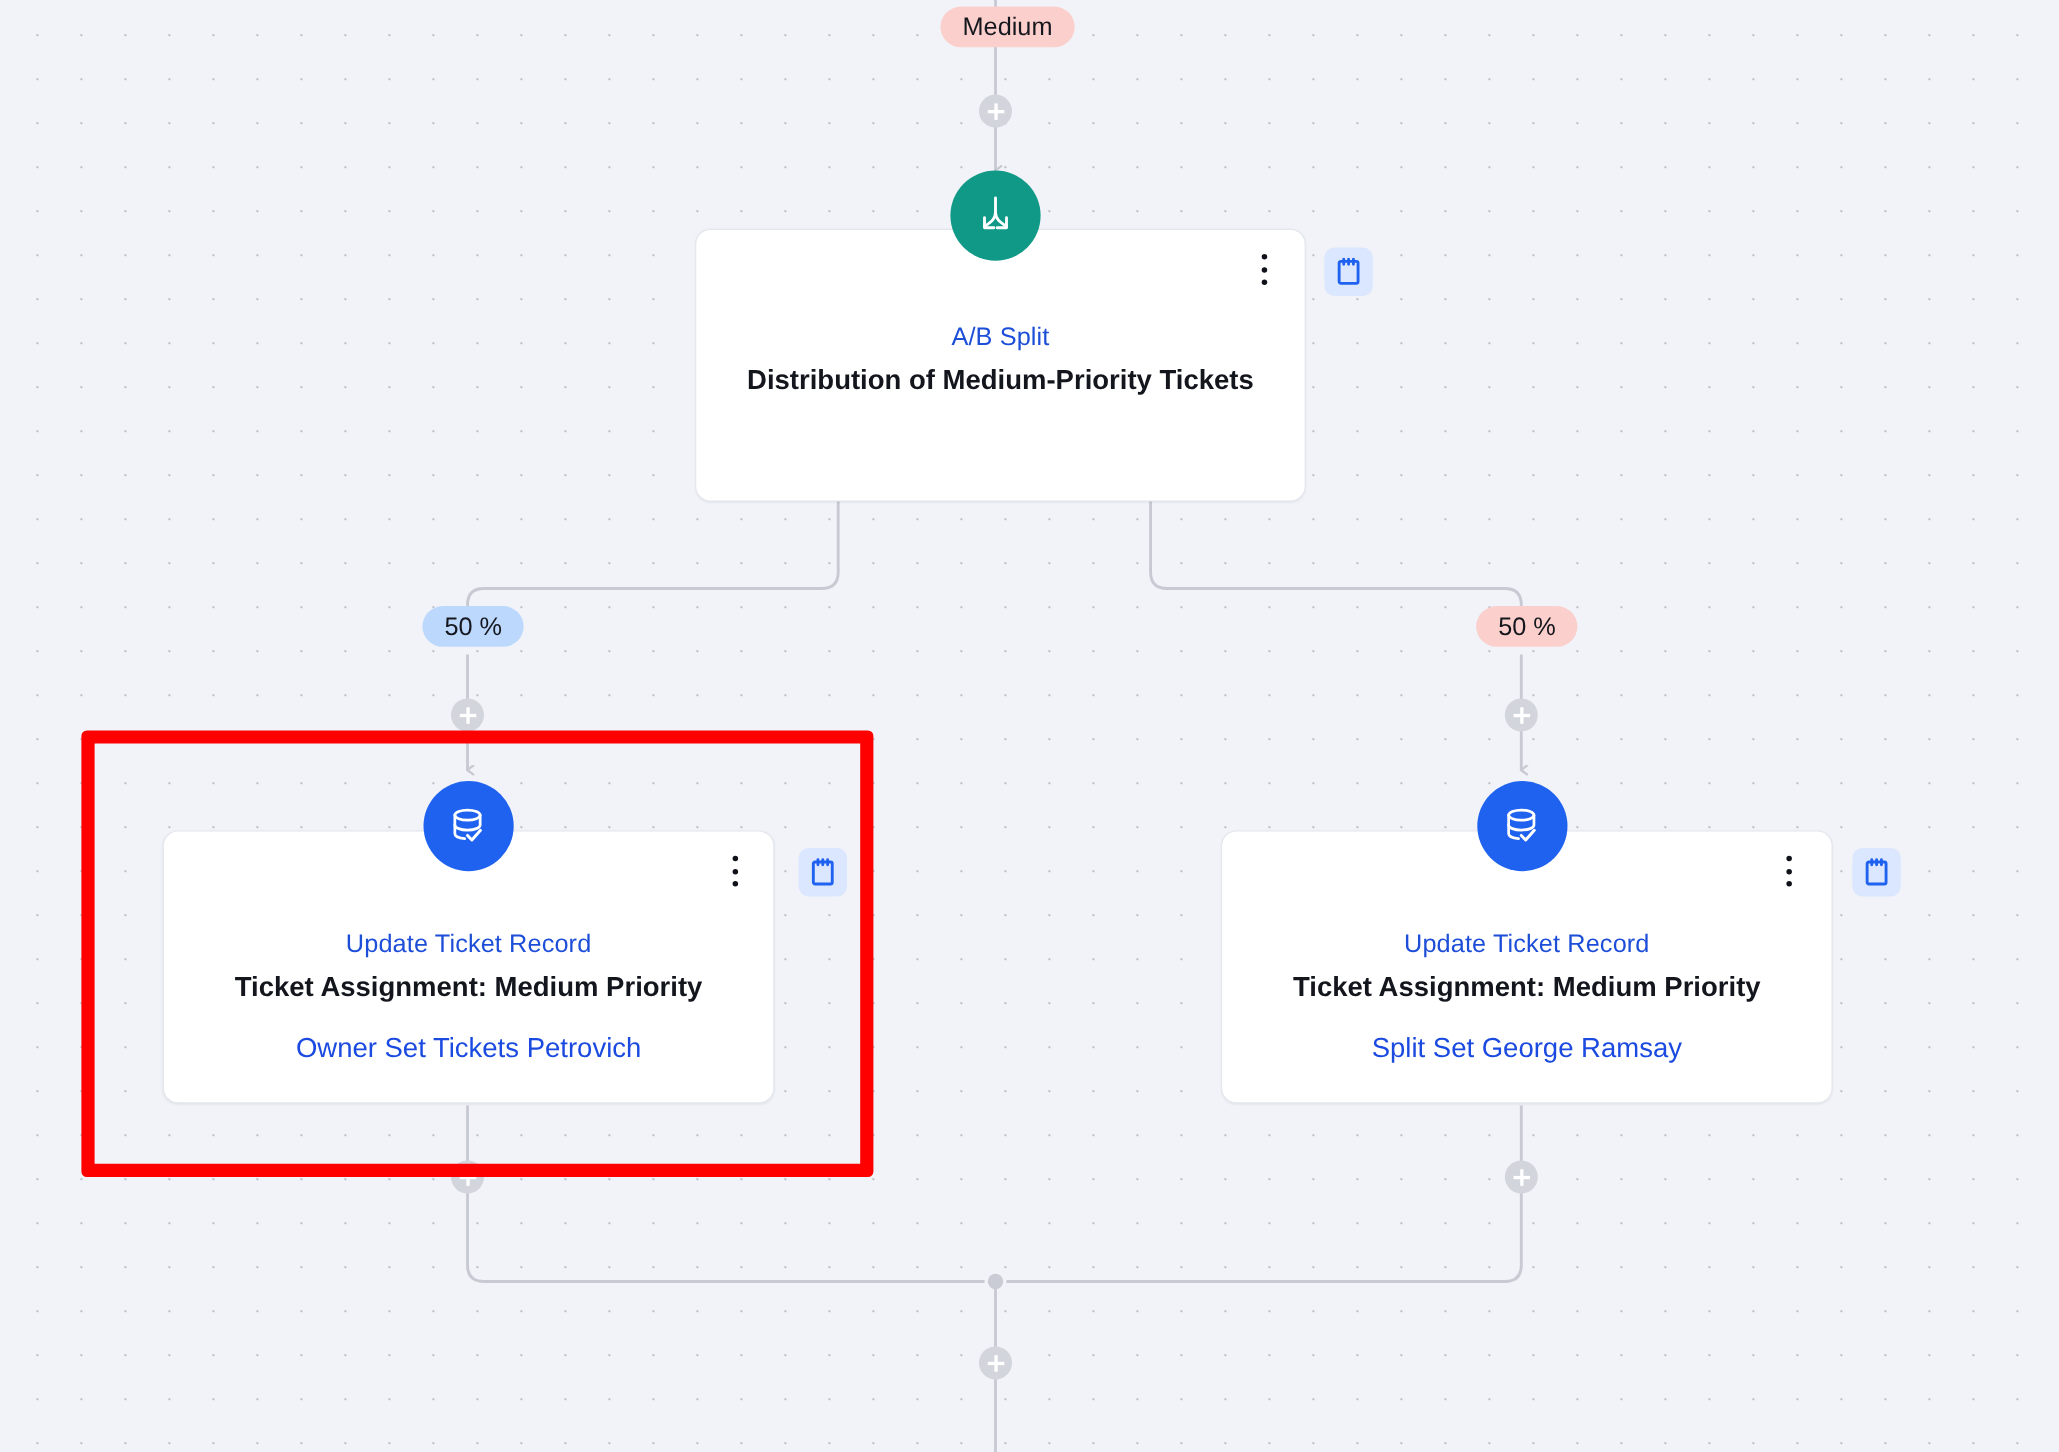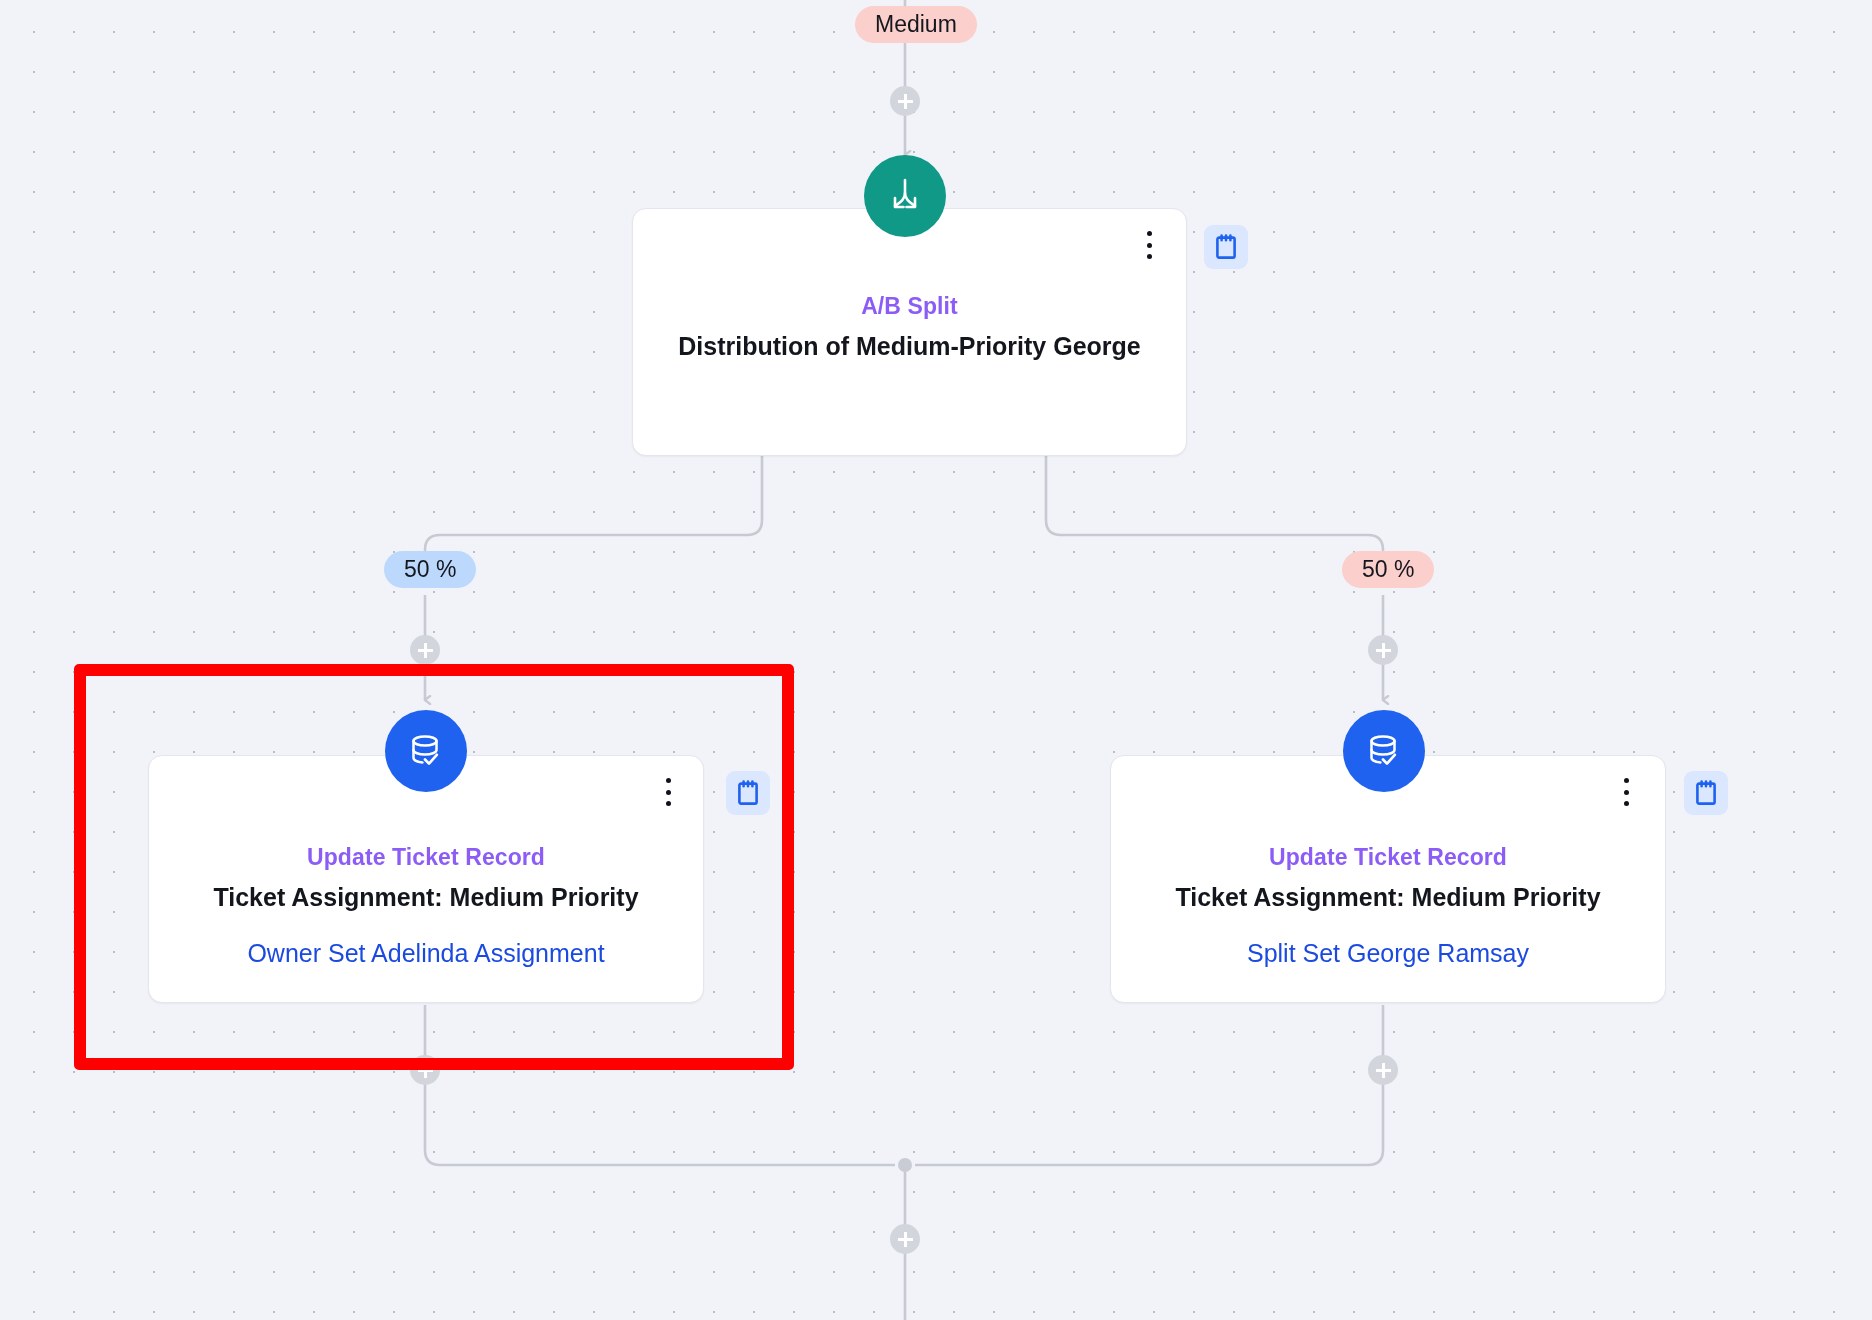--- a/index.html
+++ b/index.html
@@ -39,23 +39,23 @@
     position: absolute;
     background: #ffffff;
     border: 1px solid #e3e6ec;
     border-radius: 14px;
     box-sizing: border-box;
     box-shadow: 0 1px 2px rgba(16, 24, 40, 0.05);
   }
 
   .node-kind {
     text-align: center;
-    color: #8b5cf6;
+    color: #1d4ed8;
     font-size: 23px;
-    font-weight: 700;
+    font-weight: 400;
     letter-spacing: .1px;
   }
   .node-title {
     text-align: center;
     color: #14161d;
     font-size: 25px;
     font-weight: 700;
     line-height: 1.32;
     padding: 0 26px;
     margin-top: 10px;
@@ -204,21 +204,21 @@
   </svg>
 
   <div class="pill pink" style="left:855px; top:6px;">
     <span>Medium</span>
   </div>
 
   <div class="plus-btn" style="left:890px; top:86px;"></div>
 
   <div class="node-card" style="left:632px; top:208px; width:555px; height:248px;">
     <div class="node-kind" style="margin-top:84px;">A/B Split</div>
-    <div class="node-title">Distribution of Medium-Priority George</div>
+    <div class="node-title">Distribution of Medium-Priority Tickets</div>
   </div>
 
   <div class="node-icon teal" style="left:864px; top:155px;">
     <svg width="46" height="46" viewBox="0 0 46 46" aria-hidden="true">
       <path d="M23 7 L23 20 C23 27 17 30 13 33" fill="none" stroke="#ffffff" stroke-width="2.6" stroke-linecap="round"></path>
       <path d="M23 20 C23 27 29 30 33 33" fill="none" stroke="#ffffff" stroke-width="2.6" stroke-linecap="round"></path>
       <path d="M13 25 L13 34 L21.5 34" fill="none" stroke="#ffffff" stroke-width="2.6" stroke-linecap="round" stroke-linejoin="round"></path>
       <path d="M33 25 L33 34 L24.5 34" fill="none" stroke="#ffffff" stroke-width="2.6" stroke-linecap="round" stroke-linejoin="round"></path>
     </svg>
   </div>
@@ -243,21 +243,21 @@
   <div class="pill pink-b" style="left:1342px; top:551px;">
     <span>50 %</span>
   </div>
 
   <div class="plus-btn" style="left:410px; top:635px;"></div>
   <div class="plus-btn" style="left:1368px; top:635px;"></div>
 
   <div class="node-card" style="left:148px; top:755px; width:556px; height:248px;">
     <div class="node-kind" style="margin-top:88px;">Update Ticket Record</div>
     <div class="node-title">Ticket Assignment: Medium Priority</div>
-    <div class="node-sub">Owner Set Adelinda Assignment</div>
+    <div class="node-sub">Owner Set Tickets Petrovich</div>
   </div>
 
   <div class="node-icon blue" style="left:385px; top:710px;">
     <svg width="46" height="46" viewBox="0 0 46 46" aria-hidden="true">
       <ellipse cx="22" cy="13" rx="11.5" ry="4.6" fill="none" stroke="#ffffff" stroke-width="2.5"></ellipse>
       <path d="M10.5 13 L10.5 22 C10.5 24.6 15.7 26.6 22 26.6 C28.3 26.6 33.5 24.6 33.5 22 L33.5 13" fill="none" stroke="#ffffff" stroke-width="2.5" stroke-linecap="round"></path>
       <path d="M10.5 22 L10.5 30 C10.5 32.2 14.4 34 19.5 34.4" fill="none" stroke="#ffffff" stroke-width="2.5" stroke-linecap="round"></path>
       <path d="M22 31.5 L26 35.6 L33.8 26.8" fill="none" stroke="#ffffff" stroke-width="2.7" stroke-linecap="round" stroke-linejoin="round"></path>
     </svg>
   </div>

